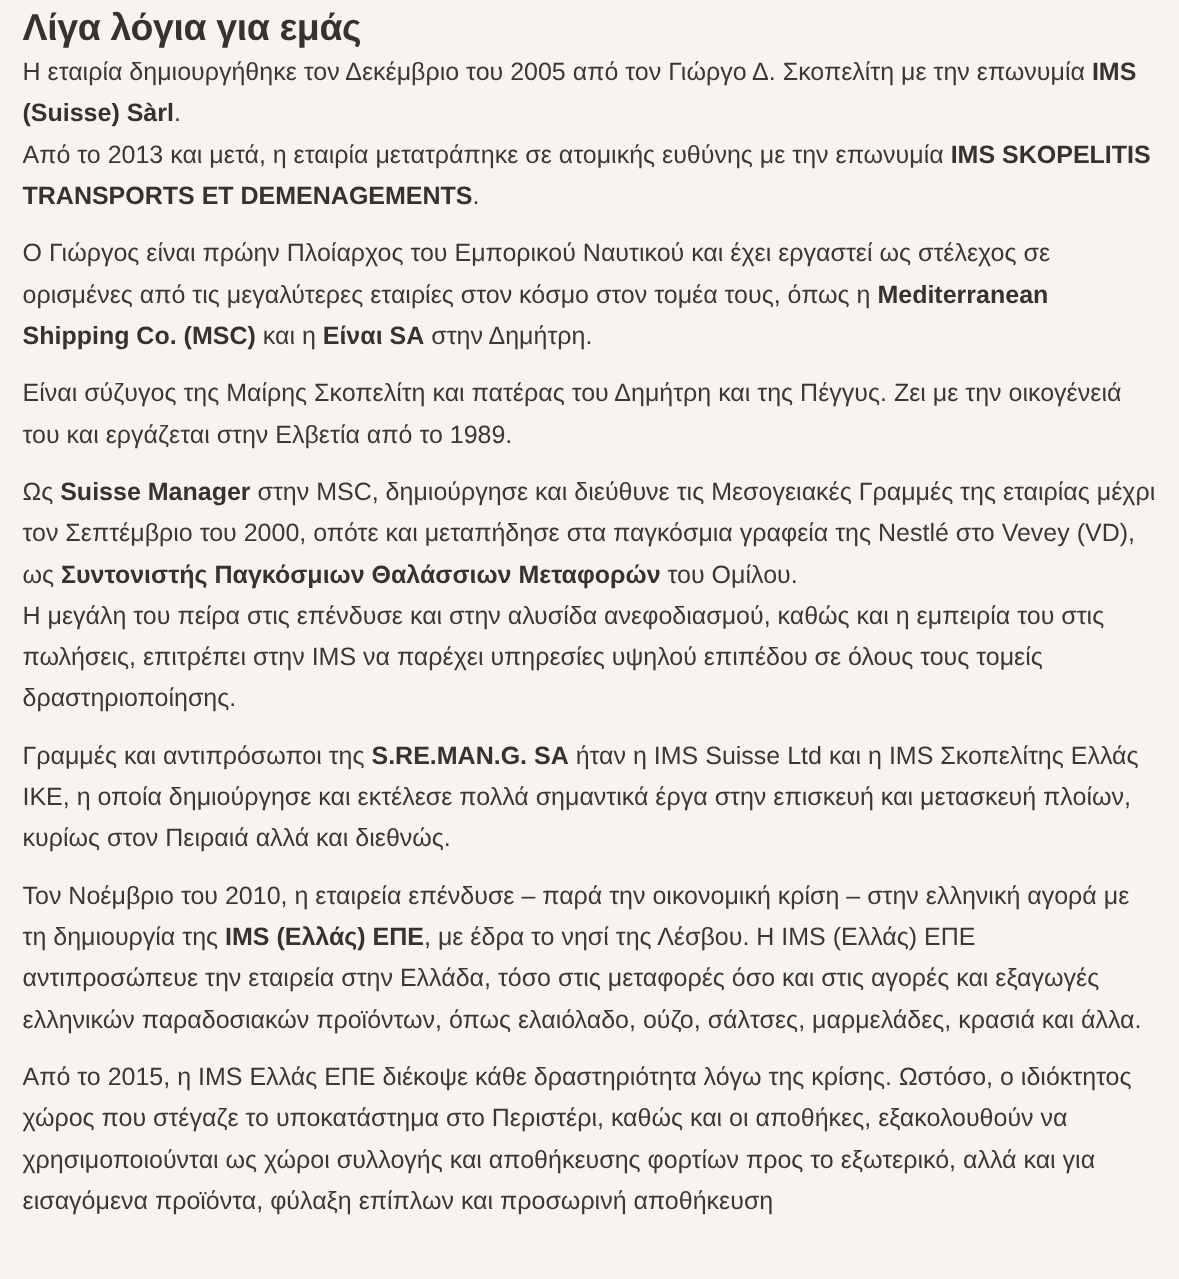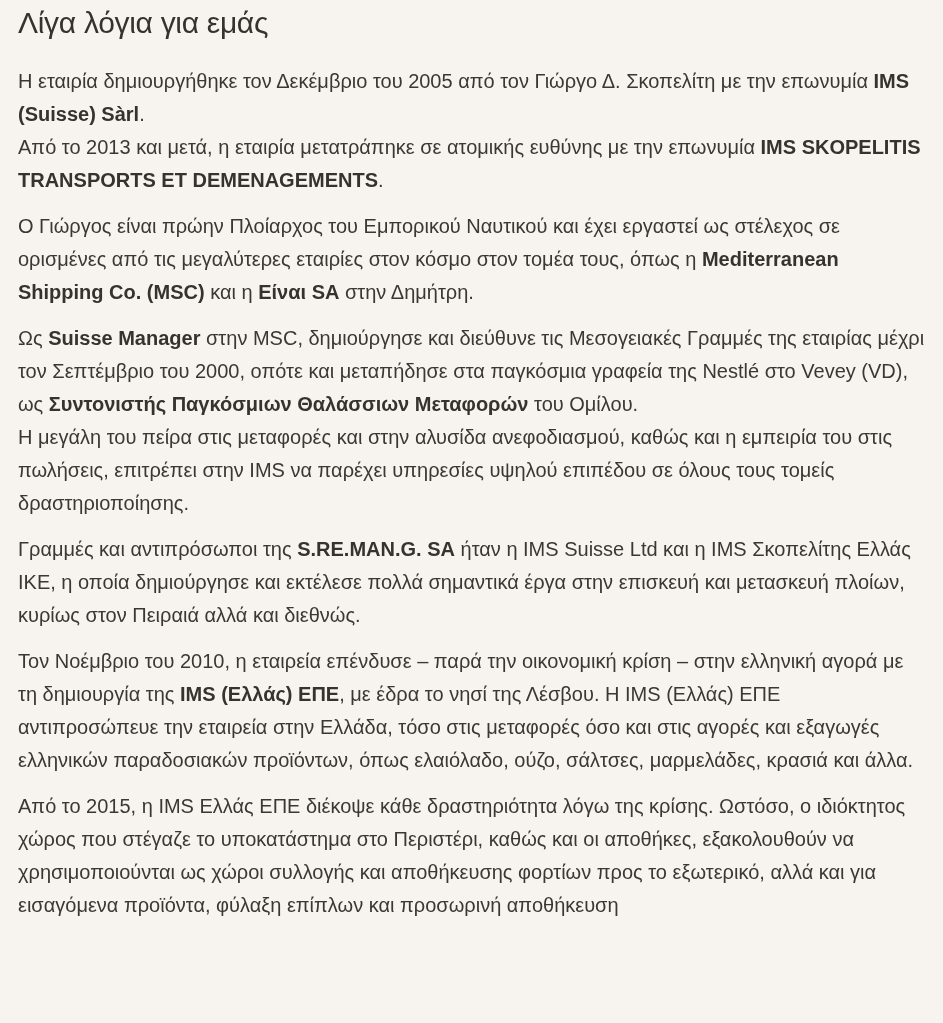--- a/index.html
+++ b/index.html
@@ -18,24 +18,24 @@
   .page {
     padding: 5px 18px 0 18px;
     box-sizing: border-box;
     width: 100%;
     height: 100%;
     overflow: hidden;
   }
   h1.page-title {
     font-size: 30px;
     line-height: 36px;
-    font-weight: 400;
+    font-weight: 700;
     letter-spacing: -0.3px;
     color: #37322d;
-    margin: 0 0 24px 0;
+    margin: 0 0 1px 0;
   }
   .paragraphs p {
     font-size: 20px;
     line-height: 33px;
     margin: 0 0 13px 0;
     white-space: pre-wrap;
     color: #3c3732;
   }
   .paragraphs p strong {
     font-weight: 700;
@@ -44,19 +44,20 @@
 </style>
 </head>
 <body>
 
 <div class="page">
   <h1 class="page-title">Λίγα λόγια για εμάς</h1>
   <div class="paragraphs">
       <p><span>Η εταιρία δημιουργήθηκε τον Δεκέμβριο του 2005 από τον Γιώργο Δ. Σκοπελίτη με την επωνυμία </span><strong>IMS (Suisse) Sàrl</strong><span>.
 Από το 2013 και μετά, η εταιρία μετατράπηκε σε ατομικής ευθύνης με την επωνυμία </span><strong>IMS SKOPELITIS TRANSPORTS ET DEMENAGEMENTS</strong><span>.</span></p>
       <p><span>Ο Γιώργος είναι πρώην Πλοίαρχος του Εμπορικού Ναυτικού και έχει εργαστεί ως στέλεχος σε ορισμένες από τις μεγαλύτερες εταιρίες στον κόσμο στον τομέα τους, όπως η </span><strong>Mediterranean Shipping Co. (MSC)</strong><span> και η </span><strong>Είναι SA</strong><span> στην Δημήτρη.</span></p>
+      <p><span>Είναι σύζυγος της Μαίρης Σκοπελίτη και πατέρας του Δημήτρη και της Πέγγυς. Ζει με την οικογένειά του και εργάζεται στην Ελβετία από το 1989.</span></p>
       <p><span>Ως </span><strong>Suisse Manager</strong><span> στην MSC, δημιούργησε και διεύθυνε τις Μεσογειακές Γραμμές της εταιρίας μέχρι τον Σεπτέμβριο του 2000, οπότε και μεταπήδησε στα παγκόσμια γραφεία της Nestlé στο Vevey (VD), ως </span><strong>Συντονιστής Παγκόσμιων Θαλάσσιων Μεταφορών</strong><span> του Ομίλου.
-Η μεγάλη του πείρα στις μεταφορές και στην αλυσίδα ανεφοδιασμού, καθώς και η εμπειρία του στις πωλήσεις, επιτρέπει στην IMS να παρέχει υπηρεσίες υψηλού επιπέδου σε όλους τους τομείς δραστηριοποίησης.</span></p>
+Η μεγάλη του πείρα στις επένδυσε και στην αλυσίδα ανεφοδιασμού, καθώς και η εμπειρία του στις πωλήσεις, επιτρέπει στην IMS να παρέχει υπηρεσίες υψηλού επιπέδου σε όλους τους τομείς δραστηριοποίησης.</span></p>
       <p><span>Γραμμές και αντιπρόσωποι της </span><strong>S.RE.MAN.G. SA</strong><span> ήταν η IMS Suisse Ltd και η IMS Σκοπελίτης Ελλάς ΙΚΕ, η οποία δημιούργησε και εκτέλεσε πολλά σημαντικά έργα στην επισκευή και μετασκευή πλοίων, κυρίως στον Πειραιά αλλά και διεθνώς.</span></p>
       <p><span>Τον Νοέμβριο του 2010, η εταιρεία επένδυσε – παρά την οικονομική κρίση – στην ελληνική αγορά με τη δημιουργία της </span><strong>IMS (Ελλάς) ΕΠΕ</strong><span>, με έδρα το νησί της Λέσβου. Η IMS (Ελλάς) ΕΠΕ αντιπροσώπευε την εταιρεία στην Ελλάδα, τόσο στις μεταφορές όσο και στις αγορές και εξαγωγές ελληνικών παραδοσιακών προϊόντων, όπως ελαιόλαδο, ούζο, σάλτσες, μαρμελάδες, κρασιά και άλλα.</span></p>
       <p><span>Από το 2015, η IMS Ελλάς ΕΠΕ διέκοψε κάθε δραστηριότητα λόγω της κρίσης. Ωστόσο, ο ιδιόκτητος χώρος που στέγαζε το υποκατάστημα στο Περιστέρι, καθώς και οι αποθήκες, εξακολουθούν να χρησιμοποιούνται ως χώροι συλλογής και αποθήκευσης φορτίων προς το εξωτερικό, αλλά και για εισαγόμενα προϊόντα, φύλαξη επίπλων και προσωρινή αποθήκευση</span></p>
     </div>
 </div>
 
 </body></html>

